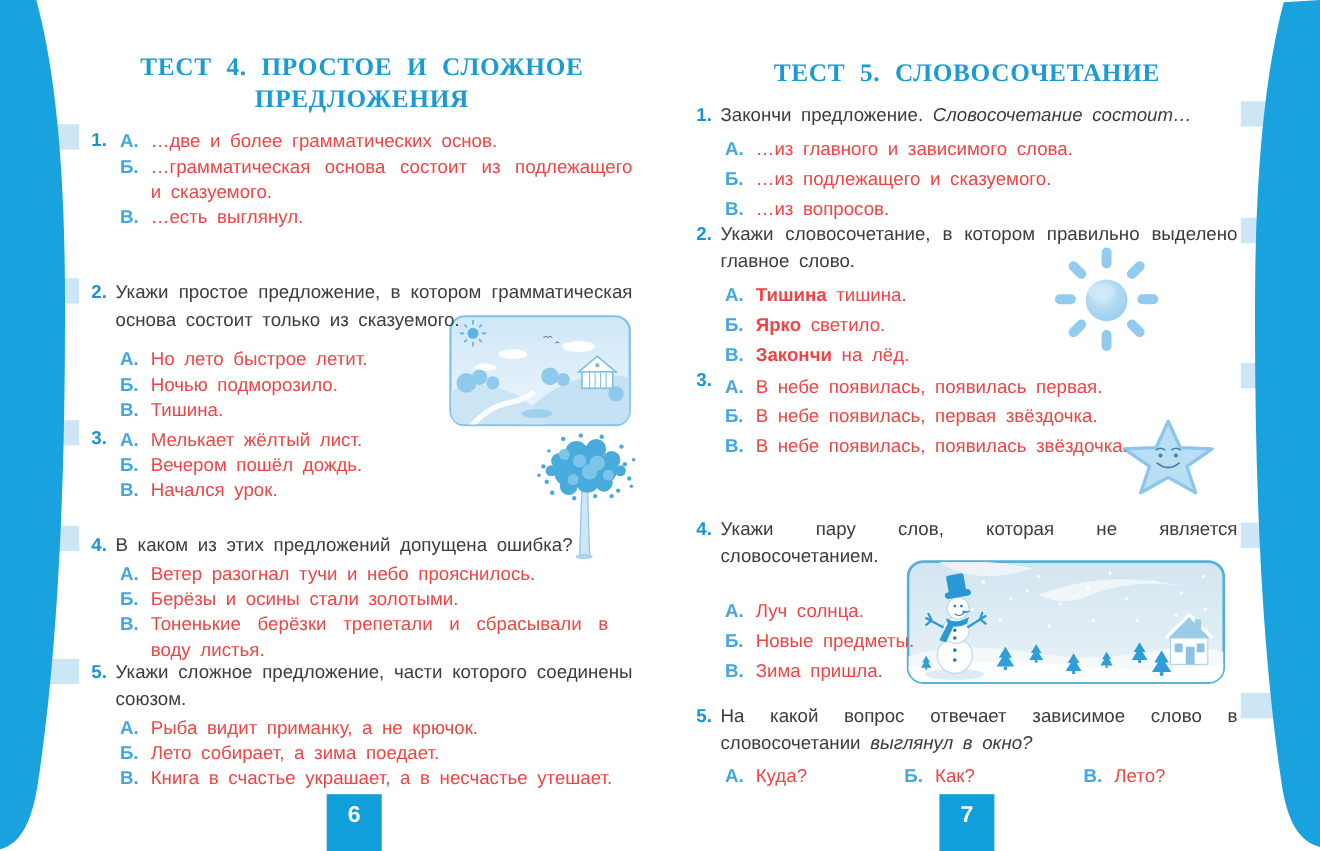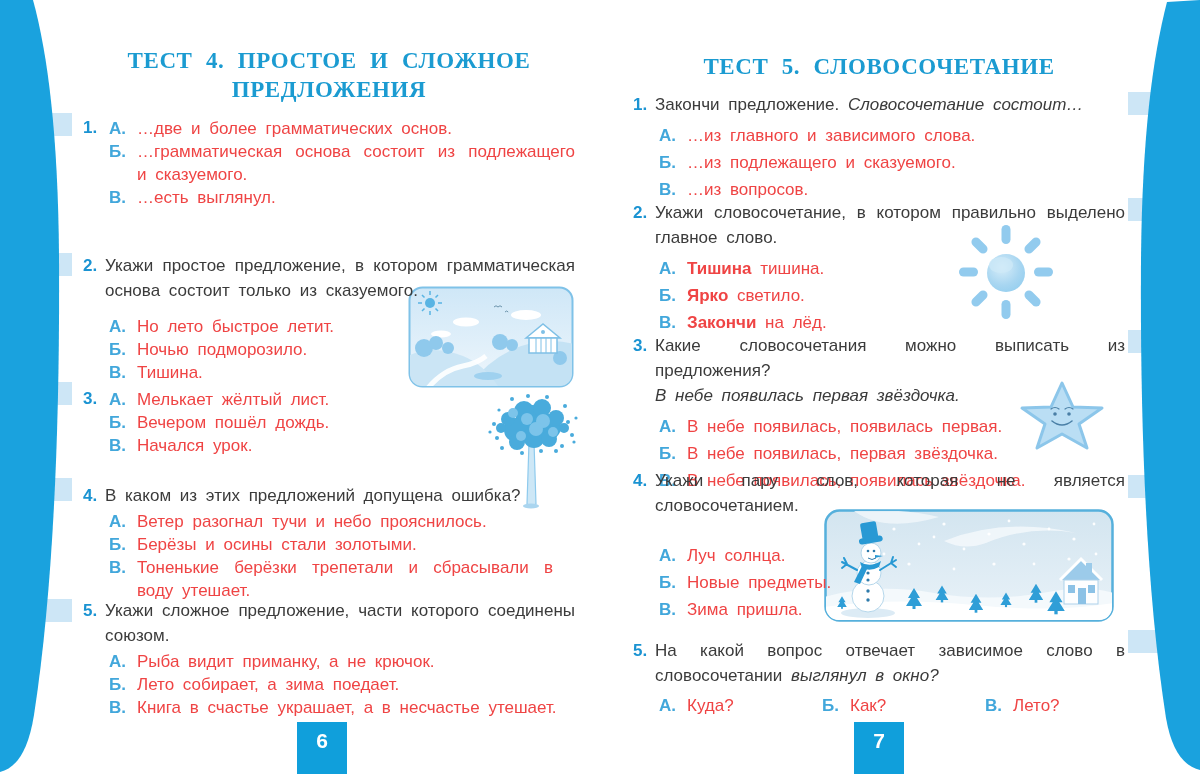--- a/index.html
+++ b/index.html
@@ -135,21 +135,21 @@
         <div class="opt">
             <span class="letter">А.</span>
             <span class="otext">Ветер разогнал тучи и небо прояснилось.</span>
           </div>
         <div class="opt">
             <span class="letter">Б.</span>
             <span class="otext">Берёзы и осины стали золотыми.</span>
           </div>
         <div class="opt">
             <span class="letter">В.</span>
-            <span class="otext">Тоненькие берёзки трепетали и сбрасывали в воду утешает.</span>
+            <span class="otext">Тоненькие берёзки трепетали и сбрасывали в воду листья.</span>
           </div>
       </div>
     </div>
   </div>
 
   <div class="q" style="left:83px;top:598px">
     <span class="qnum">5.</span>
     <div class="qbody">
       <p class="qtext">Укажи сложное предложение, части которого соединены союзом.</p>
       <div class="opts">
@@ -215,21 +215,20 @@
             <span class="letter">В.</span>
             <span class="otext"><b>Закончи</b> <span>на лёд.</span></span>
           </div>
       </div>
     </div>
   </div>
 
   <div class="q qr" style="left:633px;top:333px">
     <span class="qnum">3.</span>
     <div class="qbody">
-      <p class="qtext"><span>Какие словосочетания можно выписать из предложения?</span><span class="it-block">В небе появилась первая звёздочка.</span></p>
       <div class="opts mt5">
         <div class="opt">
             <span class="letter">А.</span>
             <span class="otext">В небе появилась, появилась первая.</span>
           </div>
         <div class="opt">
             <span class="letter">Б.</span>
             <span class="otext">В небе появилась, первая звёздочка.</span>
           </div>
         <div class="opt">

